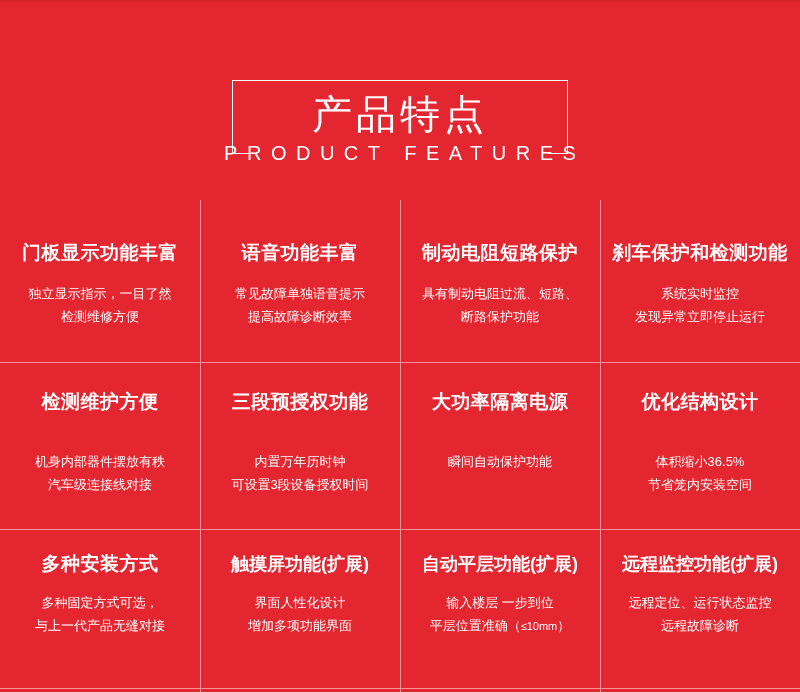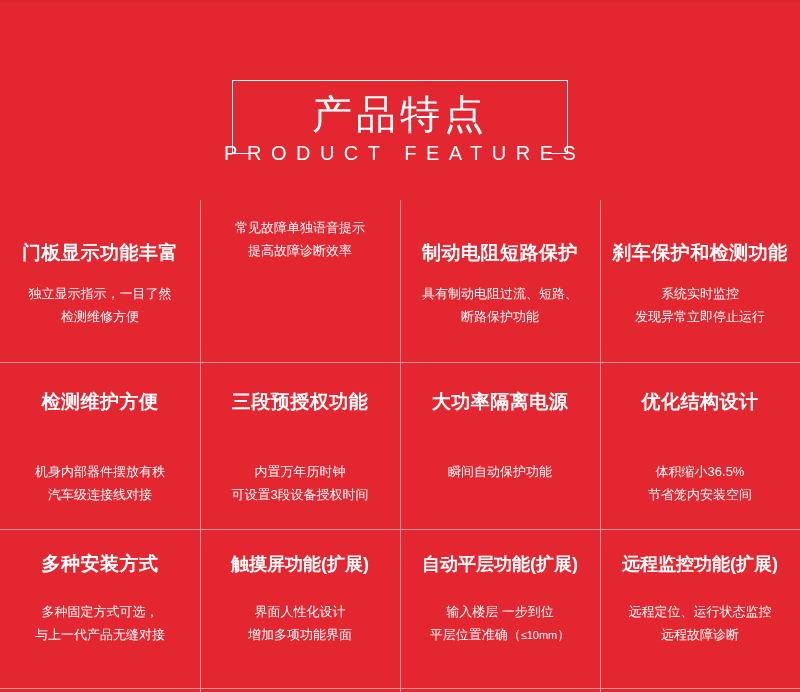--- a/index.html
+++ b/index.html
@@ -117,23 +117,23 @@
     color: #ffffff;
     font-size: 13px;
     font-weight: 400;
     line-height: 23px;
     text-align: center;
     white-space: nowrap;
   }
   .row-1 .card-title { margin-top: 40px; }
   .row-1 .card-desc  { margin-top: 16px; }
   .row-2 .card-title { margin-top: 27px; }
-  .row-2 .card-desc  { margin-top: 45px; }
+  .row-2 .card-desc  { margin-top: 35px; }
   .row-3 .card-title { margin-top: 37px; }
-  .row-3 .card-desc  { margin-top: 23px; }
+  .row-3 .card-desc  { margin-top: 14px; }
 
   .card-title.compact { font-size: 18px; letter-spacing: 0; }
 
   .small-note { font-size: 11px; }
 
   
   .vline {
     position: absolute;
     top: 0;
     width: 1px;
@@ -170,20 +170,21 @@
 
   <div class="grid-row row-1">
     <div class="card">
       <div class="card-title">门板显示功能丰富</div>
       <div class="card-desc">
         <div>独立显示指示，一目了然</div>
         <div>检测维修方便</div>
       </div>
     </div>
     <div class="card">
+      <div class="card-title">语音功能丰富</div>
       <div class="card-desc">
         <div>常见故障单独语音提示</div>
         <div>提高故障诊断效率</div>
       </div>
     </div>
     <div class="card">
       <div class="card-title">制动电阻短路保护</div>
       <div class="card-desc">
         <div>具有制动电阻过流、短路、</div>
         <div>断路保护功能</div>

